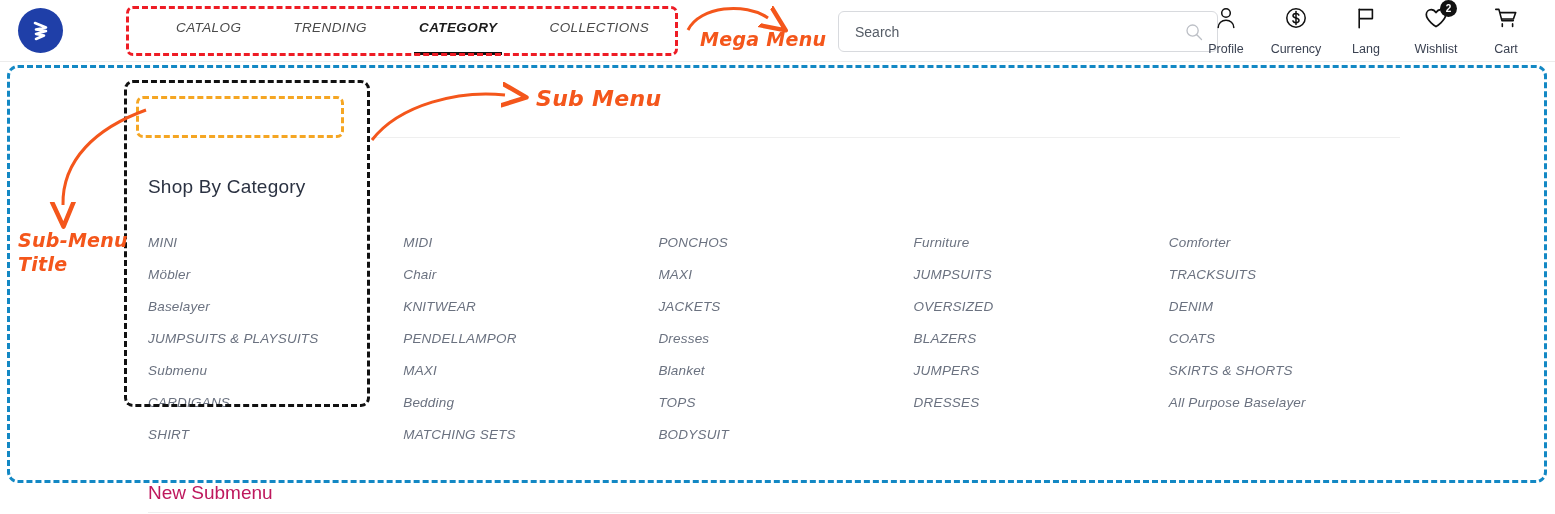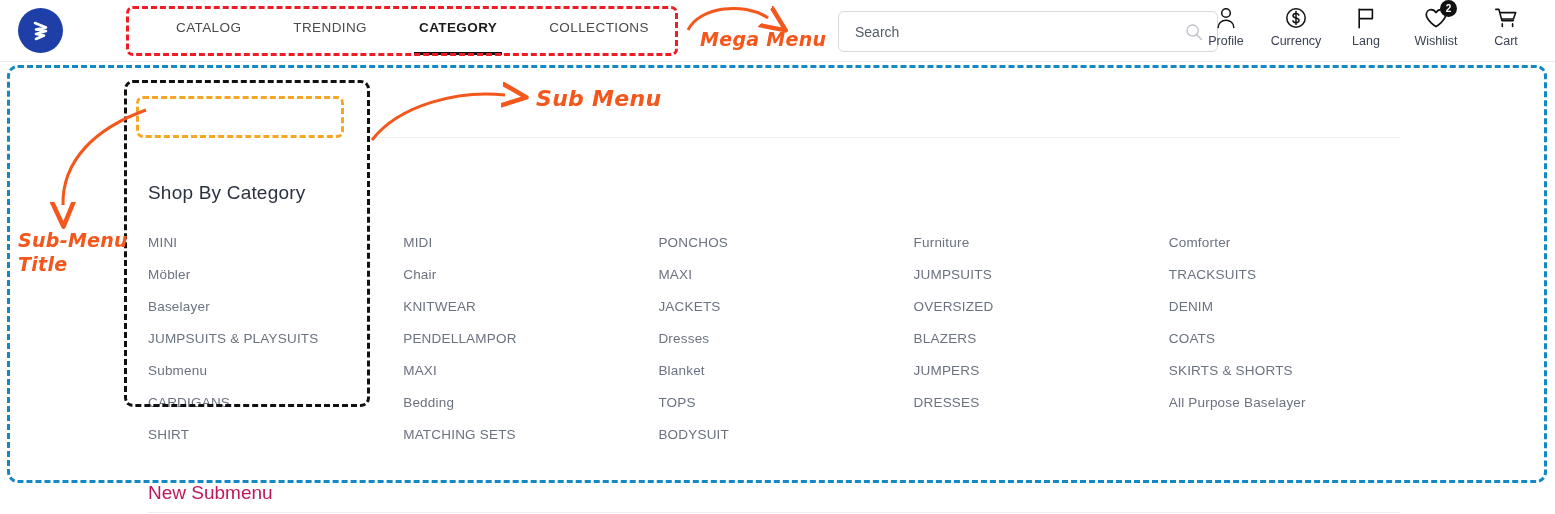--- a/index.html
+++ b/index.html
@@ -32,20 +32,21 @@
     display: flex; align-items: center; justify-content: center;
   }
   .logo svg { display:block; }
 
   .nav {
     position: absolute;
     left: 150px; top: 20px;
     display: flex;
     gap: 0px;
     align-items: flex-start;
+    font-style: italic;
   }
   .nav-item {
     font-size: 13.5px;
     letter-spacing: 0.4px;
     color: #4a4a4a;
     padding: 0 26px;
     white-space: nowrap;
     cursor: pointer;
     position: relative;
     padding-bottom: 20px;
@@ -102,21 +103,21 @@
     position: relative;
   }
   .icon-btn .glyph {
     height: 26px;
     display: flex; align-items: center; justify-content: center;
     position: relative;
   }
   .icon-btn .lbl {
     font-size: 12.5px;
     color: #3b4252;
-    margin-top: 3px;
+    margin-top: 11px;
   }
   .badge {
     position: absolute;
     top: -5px; right: -8px;
     width: 17px; height: 17px;
     border-radius: 50%;
     background: #111;
     color: #fff;
     font-size: 10px;
     font-weight: bold;
@@ -126,38 +127,38 @@
 
   
   .mega-panel {
     position: absolute;
     left: 0; top: 62px;
     width: 1555px; height: 452px;
     background: #fff;
   }
   .panel-title {
     position: absolute;
-    left: 148px; top: 120px;
+    left: 148px; top: 114px;
     font-size: 19px;
     color: #2b3242;
     letter-spacing: .2px;
   }
   .divider-top {
     position: absolute;
     left: 370px; top: 75px;
     width: 1030px; height: 1px;
     background: #efefef;
   }
   .columns {
     position: absolute;
     left: 148px; top: 165px;
     width: 1260px;
     display: flex;
   }
-  .col { width: 256px; }
+  .col { width: 256px; font-style: italic; }
   .col:last-child { width: 240px; }
   .col-item {
     font-size: 13.5px;
     color: #6b7280;
     line-height: 32px;
     letter-spacing: .2px;
     cursor: pointer;
     white-space: nowrap;
   }
   .new-submenu {

